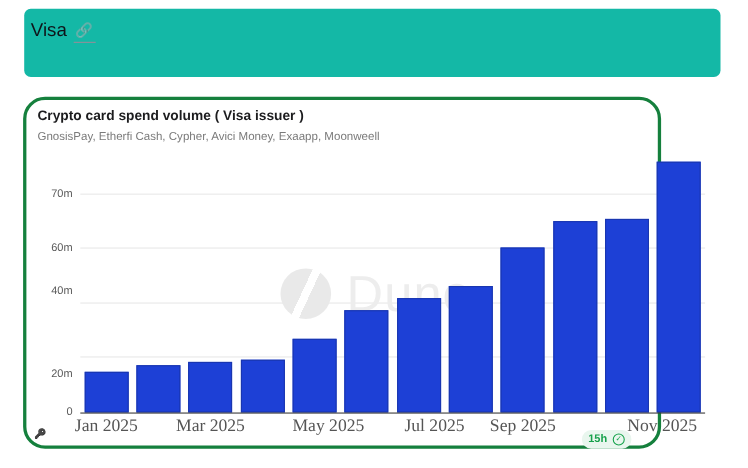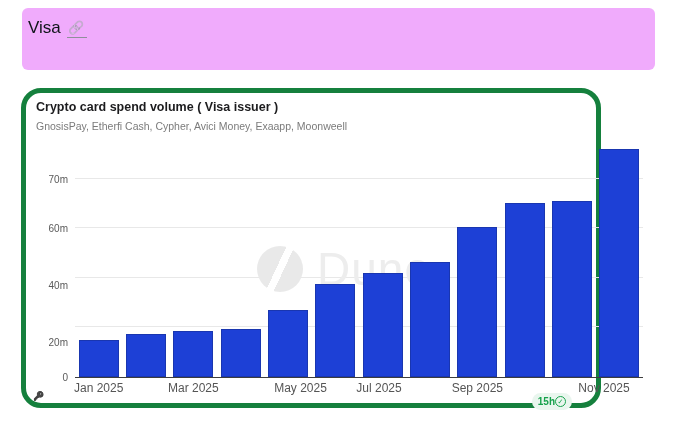--- a/index.html
+++ b/index.html
@@ -3,33 +3,33 @@
 <meta charset="utf-8">
 <style>
   * { margin:0; padding:0; box-sizing:border-box; }
   html,body { background:#ffffff; }
   body {
     width:680px; height:425px; position:relative; overflow:hidden;
     font-family:"Liberation Sans","DejaVu Sans",sans-serif;
   }
   .header-band {
     position:absolute; left:22px; top:8px; width:633px; height:62px;
-    background:#f0abfc; border-radius:6px; padding:10px 6px;
+    background:#14b8a6; border-radius:6px; padding:10px 6px;
   }
   .page-title {
     font-size:17px; color:#0f1419; display:inline-block; vertical-align:middle;
   }
   .title-link {
     display:inline-block; margin-left:6px; padding:0 2px 1px 2px;
     border-bottom:1.5px solid #8f8f9a; cursor:pointer;
   }
   .title-link .glyph { font-size:13px; filter:grayscale(0.85) opacity(0.55); }
   .card {
     position:absolute; left:21px; top:88px; width:580px; height:320px;
-    background:#ffffff; border:5px solid #15803d; border-radius:20px;
+    background:#ffffff; border:3px solid #15803d; border-radius:20px;
   }
   .chart-title {
     position:absolute; left:10px; top:7px; font-size:12.5px; font-weight:700; color:#1c1c1e;
   }
   .chart-subtitle {
     position:absolute; left:10px; top:27px; font-size:10.5px; color:#7b7b7b;
   }
   .plot {
     position:absolute; left:49px; top:52px; width:568px; height:232px;
   }
@@ -42,41 +42,41 @@
   .ytick {
     position:absolute; right:100%; margin-right:7px; transform:translateY(-50%);
     font-size:10px; color:#5a5a5a; white-space:nowrap;
   }
   .bar {
     position:absolute; bottom:0; background:#1d40d6; border:1px solid #1936b0;
     z-index:2;
   }
   .xtick {
     position:absolute; top:236px; transform:translateX(-50%);
-    font-size:12px; color:#555; white-space:nowrap;
+    font-size:16px; color:#555; white-space:nowrap;font-family:Liberation Serif, serif;
   }
   .watermark {
     position:absolute; left:182px; top:97px; display:flex; align-items:center; z-index:1;
   }
   .watermark-logo {
     width:46px; height:46px; border-radius:50%;
     background:linear-gradient(115deg,#e9e9e9 44%,#ffffff 44%,#ffffff 56%,#e9e9e9 56%);
   }
   .watermark-text {
     margin-left:14px; font-size:46px; font-weight:500; color:#ededed; letter-spacing:1px;
   }
   .card-footer-left {
     position:absolute; left:7px; top:298px; display:flex; align-items:center; gap:3px;
     font-size:11px; color:#222; cursor:pointer;
   }
   .key-glyph { font-size:9px; filter:grayscale(1) brightness(0.35); }
   .time-badge {
     position:absolute; right:24px; top:300px; height:17px;
     background:#e9f6ee; border-radius:9px; padding:0 6px;
-    display:flex; align-items:center; gap:0; cursor:pointer;
+    display:flex; align-items:center; gap:5px; cursor:pointer;
   }
   .time-badge .time-text { font-size:10px; font-weight:700; color:#16a14b; }
   .check-circle {
     width:11px; height:11px; border:1px solid #18a34d; border-radius:50%;
     color:#18a34d; font-size:7px; line-height:9px; text-align:center; font-weight:700;
   }
 </style>
 </head>
 <body>
 
@@ -92,41 +92,41 @@
     <div class="watermark">
       <div class="watermark-logo"></div>
       <div class="watermark-text">Dune</div>
     </div>
     <div class="baseline"></div>
 
   <div class="ytick" style="bottom: 0px; top: auto; transform: translateY(50%);">0</div>
       <div class="gridline" style="bottom: 49.6257px;"></div>
       <div class="ytick" style="bottom: 35px; top: auto; transform: translateY(50%);">20m</div>
       <div class="gridline" style="bottom: 99.2513px;"></div>
-      <div class="ytick" style="bottom: 92px; top: auto; transform: translateY(50%);">40m</div>
+      <div class="ytick" style="bottom: 110px; top: auto; transform: translateY(50%);">40m</div>
       <div class="gridline" style="bottom: 148.877px;"></div>
       <div class="ytick" style="bottom: 148.877px; top: auto; transform: translateY(50%);">60m</div>
       <div class="gridline" style="bottom: 198.503px;"></div>
       <div class="ytick" style="bottom: 198.503px; top: auto; transform: translateY(50%);">70m</div>
       <div class="bar" style="left: 3.66667px; width: 40px; height: 37.2193px; background: rgb(29, 64, 214);"></div>
       <div class="bar" style="left: 51px; width: 40px; height: 43.4225px; background: rgb(29, 64, 214);"></div>
       <div class="bar" style="left: 98.3333px; width: 40px; height: 45.9037px; background: rgb(29, 64, 214);"></div>
       <div class="bar" style="left: 145.667px; width: 40px; height: 48.385px; background: rgb(29, 64, 214);"></div>
       <div class="bar" style="left: 193px; width: 40px; height: 66.9947px; background: rgb(29, 64, 214);"></div>
       <div class="bar" style="left: 240.333px; width: 40px; height: 93.0481px; background: rgb(29, 64, 214);"></div>
       <div class="bar" style="left: 287.667px; width: 40px; height: 104.214px; background: rgb(29, 64, 214);"></div>
       <div class="bar" style="left: 335px; width: 40px; height: 115.38px; background: rgb(29, 64, 214);"></div>
       <div class="bar" style="left: 382.333px; width: 40px; height: 150.118px; background: rgb(29, 64, 214);"></div>
       <div class="bar" style="left: 429.667px; width: 40px; height: 173.69px; background: rgb(29, 64, 214);"></div>
       <div class="bar" style="left: 477px; width: 40px; height: 176.171px; background: rgb(29, 64, 214);"></div>
       <div class="bar" style="left: 524.333px; width: 40px; height: 228.278px; background: rgb(29, 64, 214);"></div>
       <div class="xtick" style="left: 23.6667px;">Jan 2025</div>
       <div class="xtick" style="left: 118.333px;">Mar 2025</div>
       <div class="xtick" style="left: 213px; padding-left: 25px;">May 2025</div>
-      <div class="xtick" style="left: 304px;">Jul 2025</div>
+      <div class="xtick" style="left: 322px;">Jul 2025</div>
       <div class="xtick" style="left: 402.333px;">Sep 2025</div>
       <div class="xtick" style="left: 497px; margin-left: 32px;">Nov 2025</div>
     </div>
 
   <div class="card-footer-left">
     <span class="key-glyph">🔑</span>
   </div>
 
   <div class="time-badge">
     <span class="time-text">15h</span>

